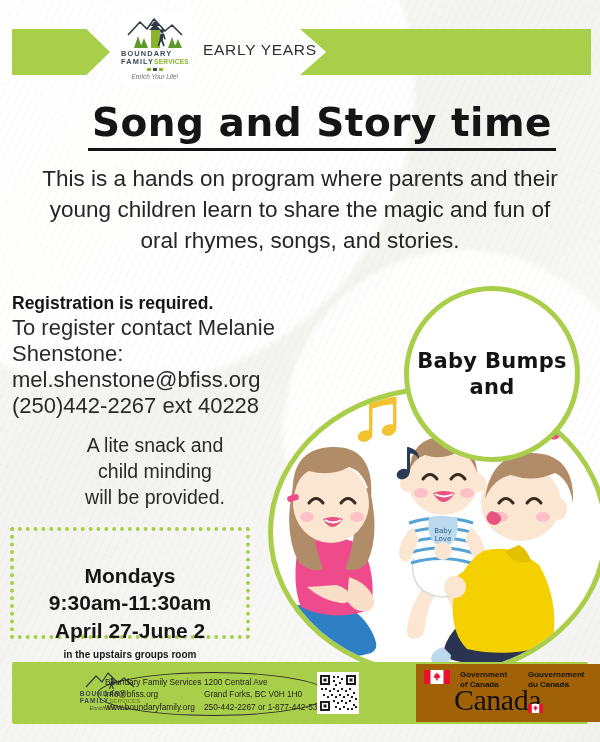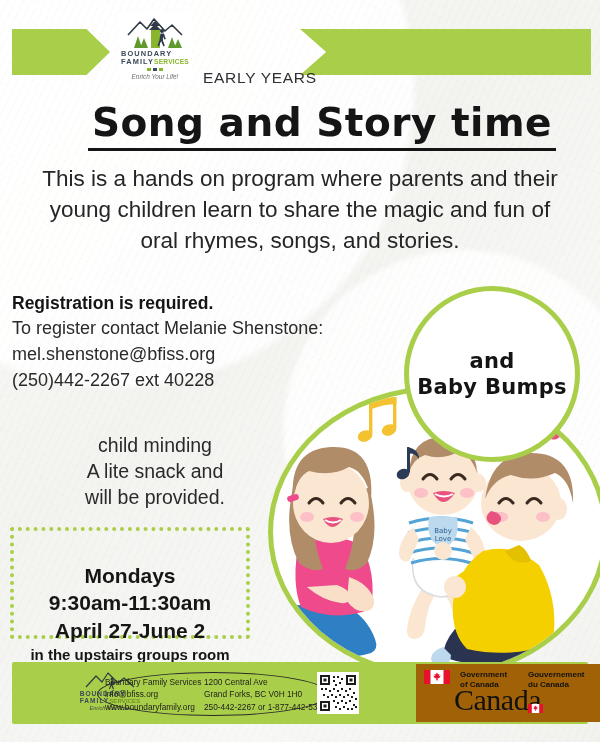--- a/index.html
+++ b/index.html
@@ -40,21 +40,20 @@
   }
   .band-right{
     position:absolute;left:300px;top:29px;width:291px;height:46px;
     background:#a9cf4a;
     clip-path:polygon(0 0, 100% 0, 100% 100%, 0 100%, 9% 50%);
   }
   .early-years{
     position:absolute;left:203px;top:41px;
     font-size:15.5px;letter-spacing:.7px;color:#2f2f2f;
     font-family:"Liberation Sans", sans-serif;
-    margin-top:28px;
   }
   
   .logo-box{
     position:absolute;left:119px;top:12px;width:72px;height:72px;
     background:#ffffff;border-radius:3px;
     display:flex;flex-direction:column;align-items:center;justify-content:flex-start;
     padding-top:3px;box-sizing:border-box;
   }
   .logo-art{width:62px;height:34px;position:relative;}
   .logo-name{font-size:7.4px;font-weight:bold;letter-spacing:1.1px;color:#3b4a58;line-height:8px;margin-top:1px;}
@@ -76,38 +75,38 @@
 
   
   .intro{
     position:absolute;left:36px;top:163px;width:528px;
     text-align:center;font-size:22.5px;line-height:31px;color:#252525;
   }
 
   
   .reg{position:absolute;left:12px;top:292px;width:330px;}
   .reg .b{font-weight:bold;font-size:17.5px;line-height:23px;color:#151515;}
-  .reg .n{font-size:18px;line-height:26px;color:#2a2a2a;}
+  .reg .n{font-size:22px;line-height:26px;color:#2a2a2a;}
 
   
   .snack{
     position:absolute;left:40px;top:432px;width:230px;
     text-align:center;font-size:19.5px;line-height:26px;color:#2a2a2a;
   }
 
   
   .sched{
     position:absolute;left:10px;top:527px;width:240px;height:112px;
     border:4px dotted #a9cf4a;border-radius:3px;
     box-sizing:border-box;text-align:center;padding-top:7px;
   }
   .sched .l1{font-size:21px;font-weight:bold;color:#161616;line-height:27px;margin-top:24px;}
   .sched .l2{font-size:21px;font-weight:bold;color:#161616;line-height:28px;}
   .sched .l3{font-size:21px;font-weight:bold;color:#161616;line-height:28px;}
-  .sched .l4{font-size:15px;font-weight:bold;color:#161616;line-height:20px;}
+  .sched .l4{font-size:10px;font-weight:bold;color:#161616;line-height:20px;}
 
   
   .big-circle{
     position:absolute;left:268px;top:386px;width:330px;height:282px;
     border:5px solid #a9cf4a;border-radius:50%;
     background:#ffffff;
     overflow:hidden;
   }
   
   .bubble{
@@ -216,22 +215,22 @@
   <div class="intro">This is a hands on program where parents and their young children learn to share the magic and fun of oral rhymes, songs, and stories.</div>
 
   <div class="reg">
     <div class="b">Registration is required.</div>
     <div class="n">To register contact Melanie Shenstone:</div>
     <div class="n">mel.shenstone@bfiss.org</div>
     <div class="n">(250)442-2267 ext 40228</div>
   </div>
 
   <div class="snack">
+    <div>A lite snack and</div>
     <div>child minding</div>
-    <div>A lite snack and</div>
     <div>will be provided.</div>
   </div>
 
   <div class="sched">
     <div class="l1">Mondays</div>
     <div class="l2">9:30am-11:30am</div>
     <div class="l3">April 27-June 2</div>
     <div class="l4">in the upstairs groups room</div>
   </div>
 
@@ -350,22 +349,22 @@
         <rect x="306" y="9" width="3.2" height="28" rx="1.6"></rect>
         <path d="M286 14 q12 -5 23.2 -5 v6.5 q-11 0 -23.2 5 z"></path>
         <ellipse cx="282" cy="43" rx="7" ry="5.2" transform="rotate(-20 282 43)"></ellipse>
         <ellipse cx="302" cy="38" rx="7" ry="5.2" transform="rotate(-20 302 38)"></ellipse>
       </g>
     </svg>
   </div>
 
   <div class="bubble">
     <div class="txt">
+      <div>Baby Bumps</div>
       <div>and</div>
-      <div>Baby Bumps</div>
     </div>
   </div>
 
   <div class="footer">
     <div class="foot-oval"></div>
 
     <div class="foot-logo">
       <div class="fl-art">
         <svg viewBox="0 0 56 20" width="56" height="20" xmlns="http://www.w3.org/2000/svg">
           <path d="M4 17 L14 6 L20 12 L26 3 L36 13 L42 8 L52 17" fill="none" stroke="#2f3a46" stroke-width="1.2" stroke-linejoin="round"></path>

